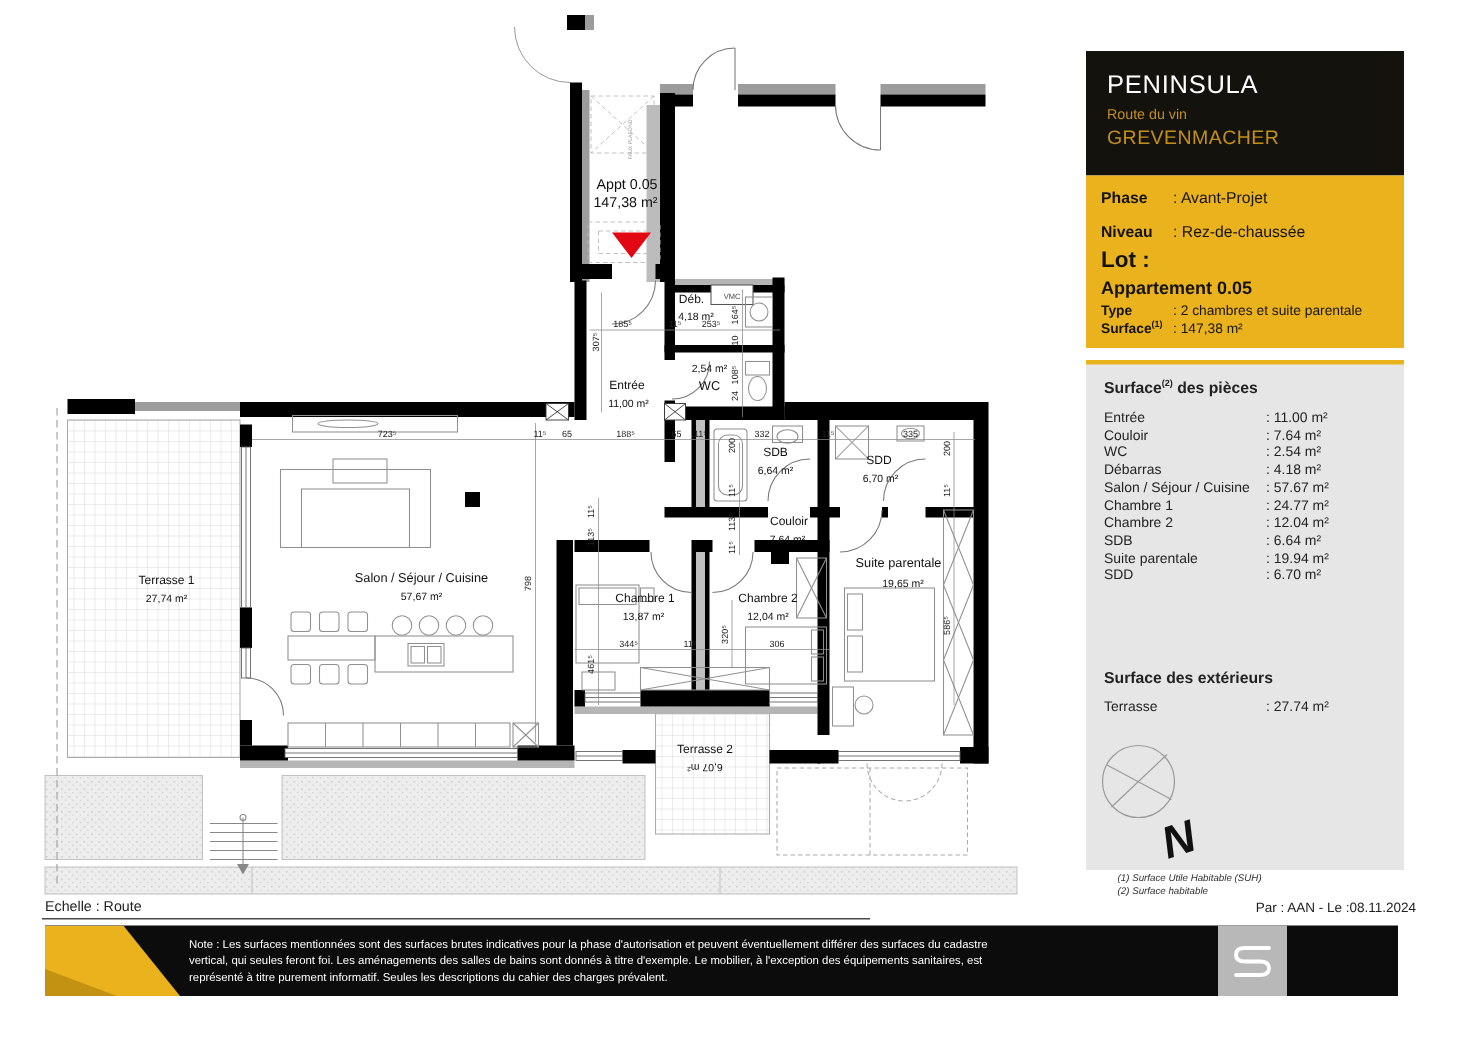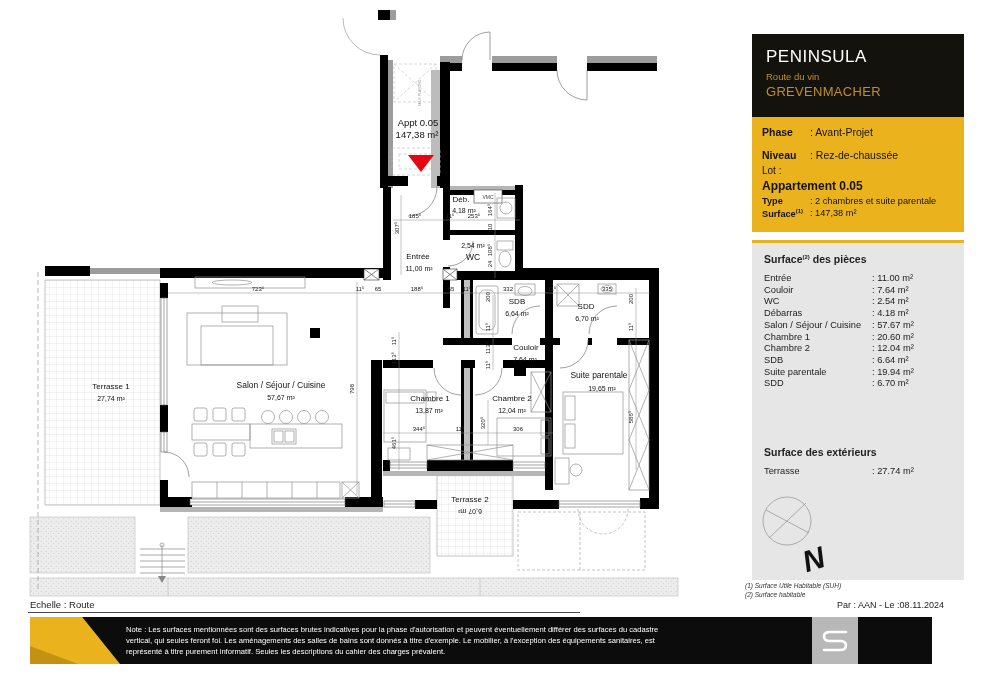--- a/index.html
+++ b/index.html
@@ -1,31 +1,31 @@
 <!DOCTYPE html>
 <html><head>
 <meta charset="utf-8">
 <style>
   html,body{margin:0;padding:0;background:#ffffff;}
   .stage{position:relative;width:989px;height:700px;background:#fff;overflow:hidden;
          font-family:"Liberation Sans","DejaVu Sans",sans-serif;color:#111;}
   svg text{font-family:"Liberation Sans","DejaVu Sans",sans-serif;}
 
   
-  .panel{position:absolute;left:752px;top:34px;width:212px;}
+  .panel{position:absolute;left:724px;top:34px;width:212px;}
   .p-black{background:#14120d;color:#fff;height:83px;box-sizing:border-box;padding:13px 14px 0;}
   .p-project{font-size:17px;letter-spacing:.5px;font-weight:400;}
   .p-street{font-size:9.5px;color:#c29019;margin-top:4px;}
   .p-city{font-size:13px;color:#c29019;margin-top:2px;letter-spacing:.3px;}
   .p-yellow{background:#eab31e;height:115px;box-sizing:border-box;padding:9px 10px 0;color:#151310;}
   .row{display:flex;font-size:10.5px;line-height:1.25;}
   .row .lbl{width:48px;font-weight:bold;flex:none;}
   .row.small{font-size:9.2px;}
   .row.small .lbl{width:48px;}
-  .p-lot{font-weight:normal;font-size:10px;margin-top:3px;}
+  .p-lot{font-weight:bold;font-size:15px;margin-top:3px;}
   .p-appt{font-weight:bold;font-size:12px;margin:3px 0 3px;}
   .mt6{margin-top:10px;}
   .p-gray{position:relative;background:#e6e6e6;border-top:3px solid #eab31e;height:340px;
           box-sizing:border-box;margin-top:8px;padding:10px 12px 0;color:#222;}
   .g-title{font-size:10.5px;font-weight:bold;margin-bottom:8px;}
   .g-row{display:flex;font-size:9.3px;line-height:11.7px;}
   .g-row .nm{width:108px;flex:none;}
   .g-ext-title{font-size:10.5px;font-weight:bold;margin-top:56px;margin-bottom:8px;}
   sup{font-size:6px;}
   .compass{position:absolute;left:4px;top:250px;}
@@ -421,21 +421,21 @@
       <div class="g-row">
           <span class="nm">Débarras</span>
           <span>: 4.18 m²</span>
         </div>
       <div class="g-row">
           <span class="nm">Salon / Séjour / Cuisine</span>
           <span>: 57.67 m²</span>
         </div>
       <div class="g-row">
           <span class="nm">Chambre 1</span>
-          <span>: 20.60 m²</span>
+          <span>: 24.77 m²</span>
         </div>
       <div class="g-row">
           <span class="nm">Chambre 2</span>
           <span>: 12.04 m²</span>
         </div>
       <div class="g-row">
           <span class="nm">SDB</span>
           <span>: 6.64 m²</span>
         </div>
       <div class="g-row">

